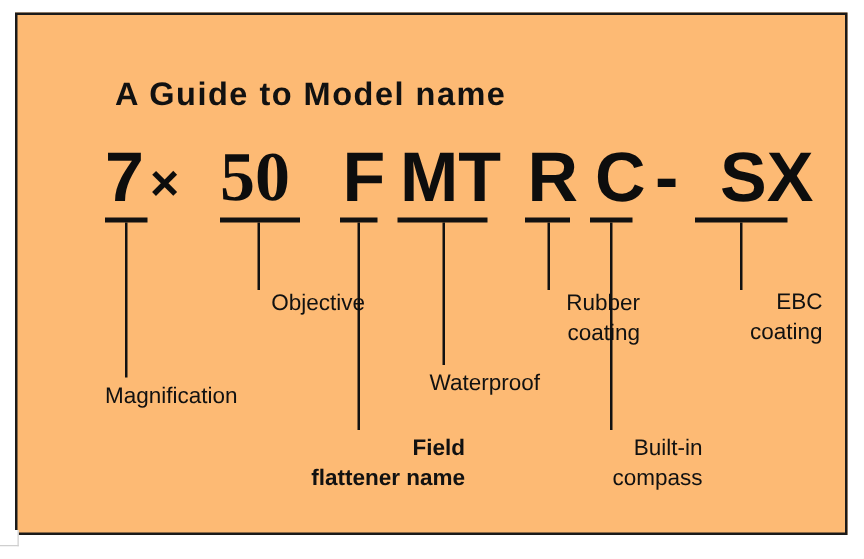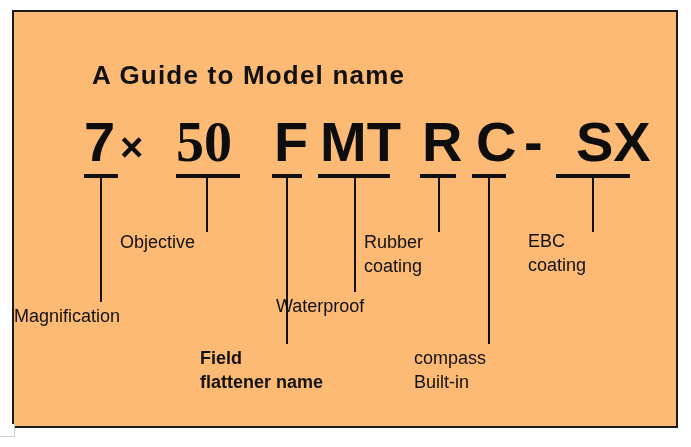--- a/index.html
+++ b/index.html
@@ -73,21 +73,21 @@
     width: 2px;
     background: #111111;
   }
 
   
   .cap {
     position: absolute;
     font-size: 18px;
     color: #111111;
     line-height: 24px;
-    text-align: left;
+    text-align: right;
     white-space: nowrap;
   }
   .cap .l2 { display: block; }
 
   .shadow-nub {
     position: absolute;
     left: 0px;
     top: 424px;
     width: 14px;
     height: 12px;
@@ -149,22 +149,22 @@
     <div class="cap" style="left:262px; top:282px; width:156px;">
       <span>Waterproof</span>
     </div>
 
     <div class="cap" style="left:350px; top:218px; width:148px;">
       <span class="l2">Rubber</span>
       <span class="l2">coating</span>
     </div>
 
     <div class="cap" style="left:400px; top:334px; width:148px;">
+      <span class="l2">Built-in</span>
       <span class="l2">compass</span>
-      <span class="l2">Built-in</span>
     </div>
 
     <div class="cap" style="left:514px; top:217px; width:130px;">
       <span class="l2">EBC</span>
       <span class="l2">coating</span>
     </div>
 
   </div>
 
   <div class="shadow-nub"></div>

